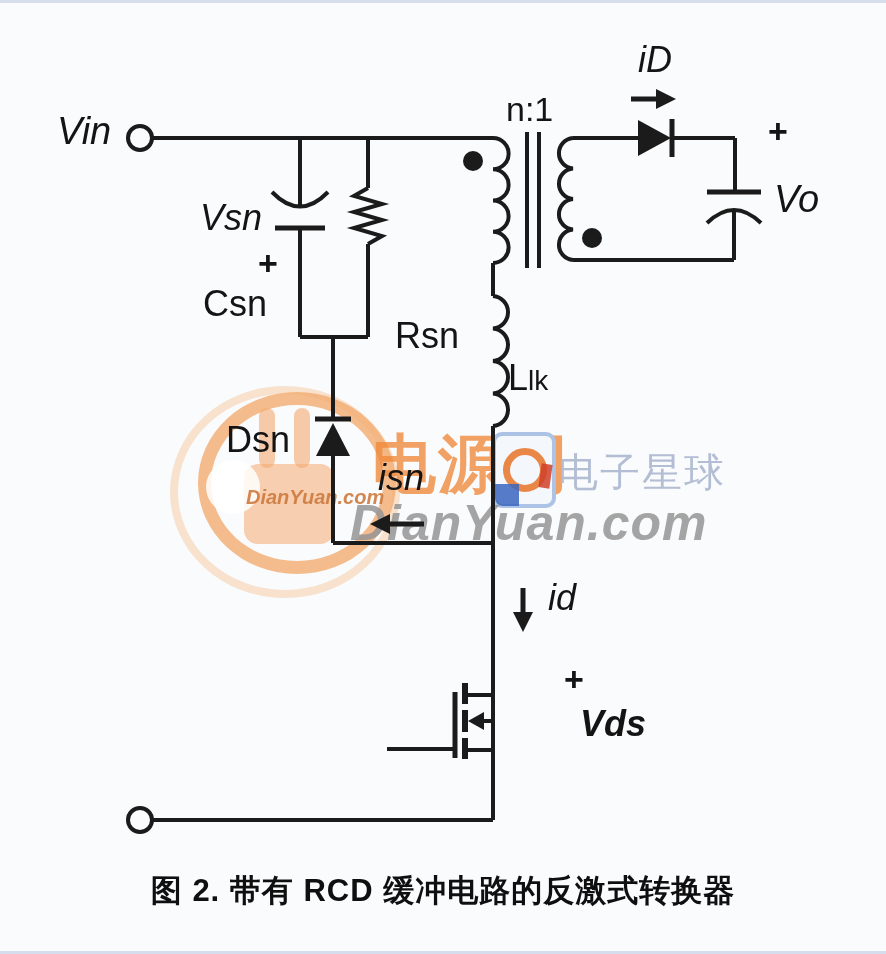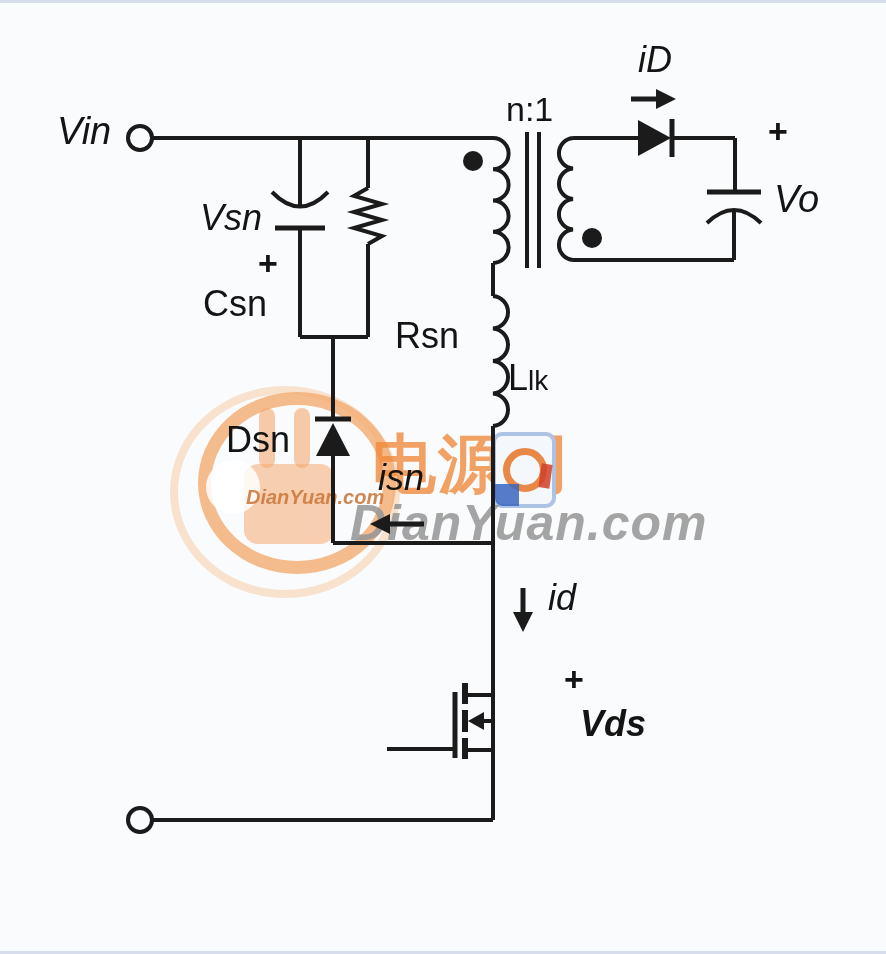--- a/index.html
+++ b/index.html
@@ -63,20 +63,21 @@
     <div class="wm plug-prong prong-r"></div>
     <div class="wm plug-body"></div>
     <div class="wm wm-white-dot"></div>
     <div class="wm wm-site-small">DianYuan.com</div>
     <div class="wm wm-brand-cn">电源网</div>
     <div class="wm wm-appicon">
       <div class="ic-ring"></div>
       <div class="ic-red"></div>
       <div class="ic-blue"></div>
     </div>
+    <div class="wm wm-planet-cn">电子星球</div>
     <div class="wm wm-site-large">DianYuan.com</div>
   </div>
 
   <svg id="circuit" width="886" height="954" viewBox="0 0 886 954">
 
     <g>
       <circle class="w" cx="140" cy="138" r="12"></circle>
       <path class="w" d="M153 138 H493"></path>
     </g>
 
@@ -172,14 +173,15 @@
   <div class="lbl it" style="left:378px;top:460px;">isn</div>
   <div class="lbl" style="left:508px;top:360px;"><span>L</span><span class="sub">lk</span></div>
   <div class="lbl" style="left:506px;top:92px;font-size:34px;">n:1</div>
   <div class="lbl it" style="left:638px;top:42px;">iD</div>
   <div class="lbl plus" style="left:768px;top:114px;">+</div>
   <div class="lbl it" style="left:774px;top:180px;font-size:38px;">Vo</div>
   <div class="lbl it" style="left:548px;top:580px;">id</div>
   <div class="lbl plus" style="left:564px;top:662px;">+</div>
   <div class="lbl it" style="left:580px;top:706px;font-weight:bold;">Vds</div>
 
+  <div id="caption">图 2. 带有 RCD 缓冲电路的反激式转换器</div>
 
 </div>
 
 </body></html>

